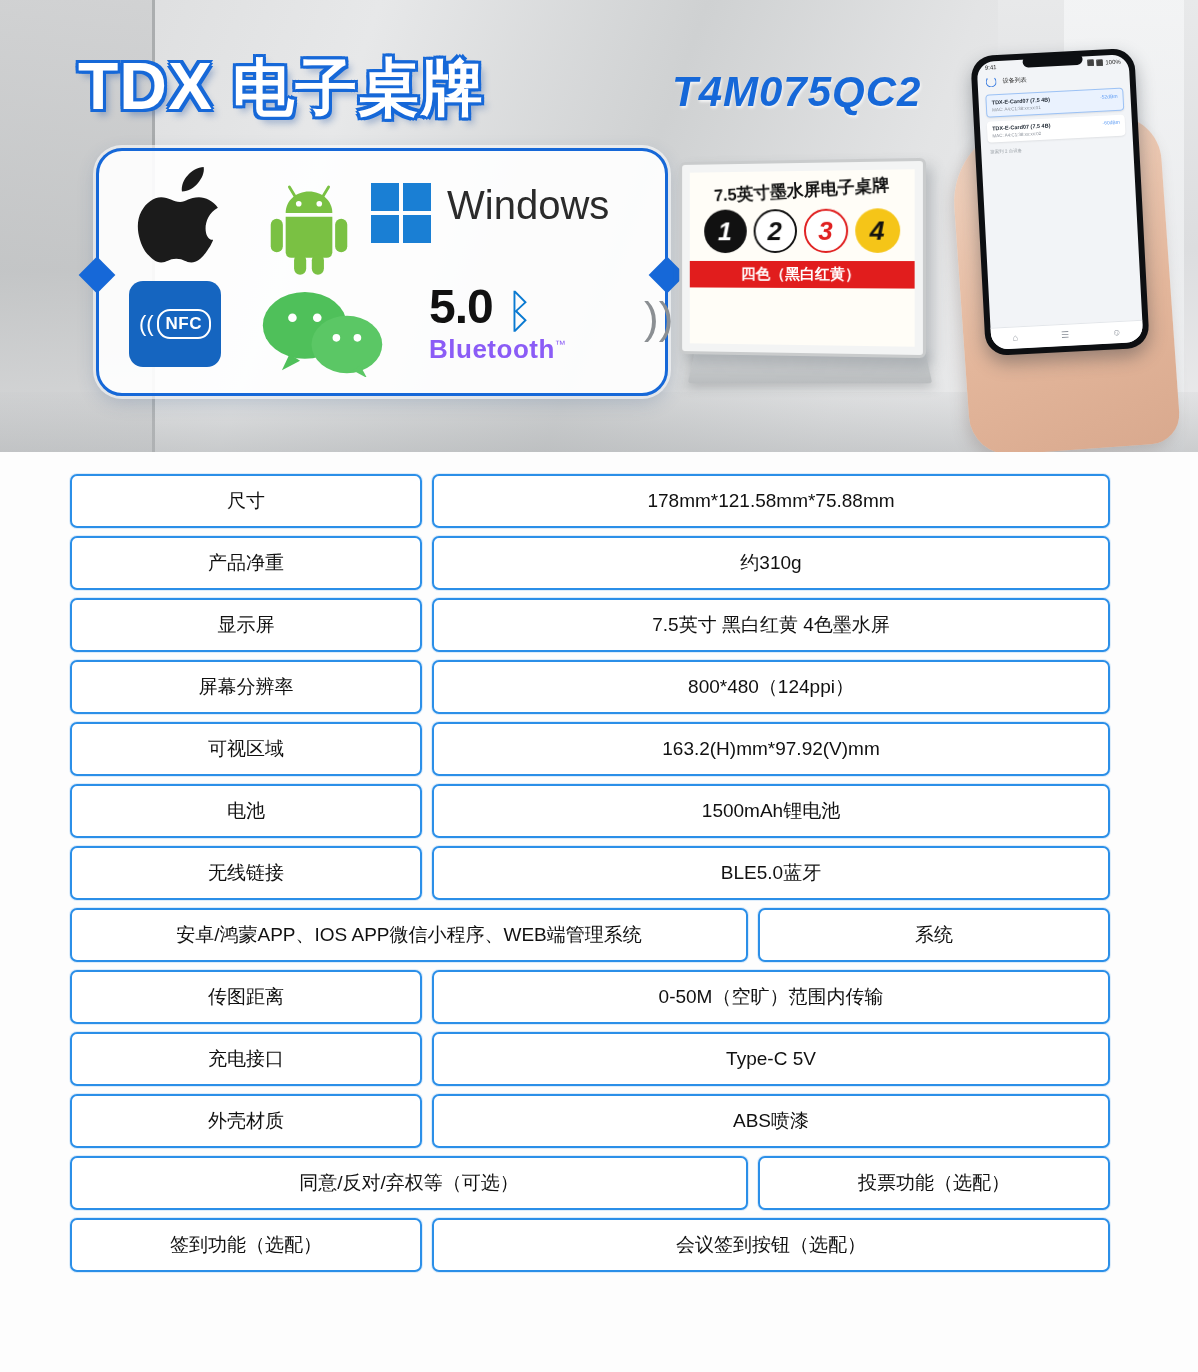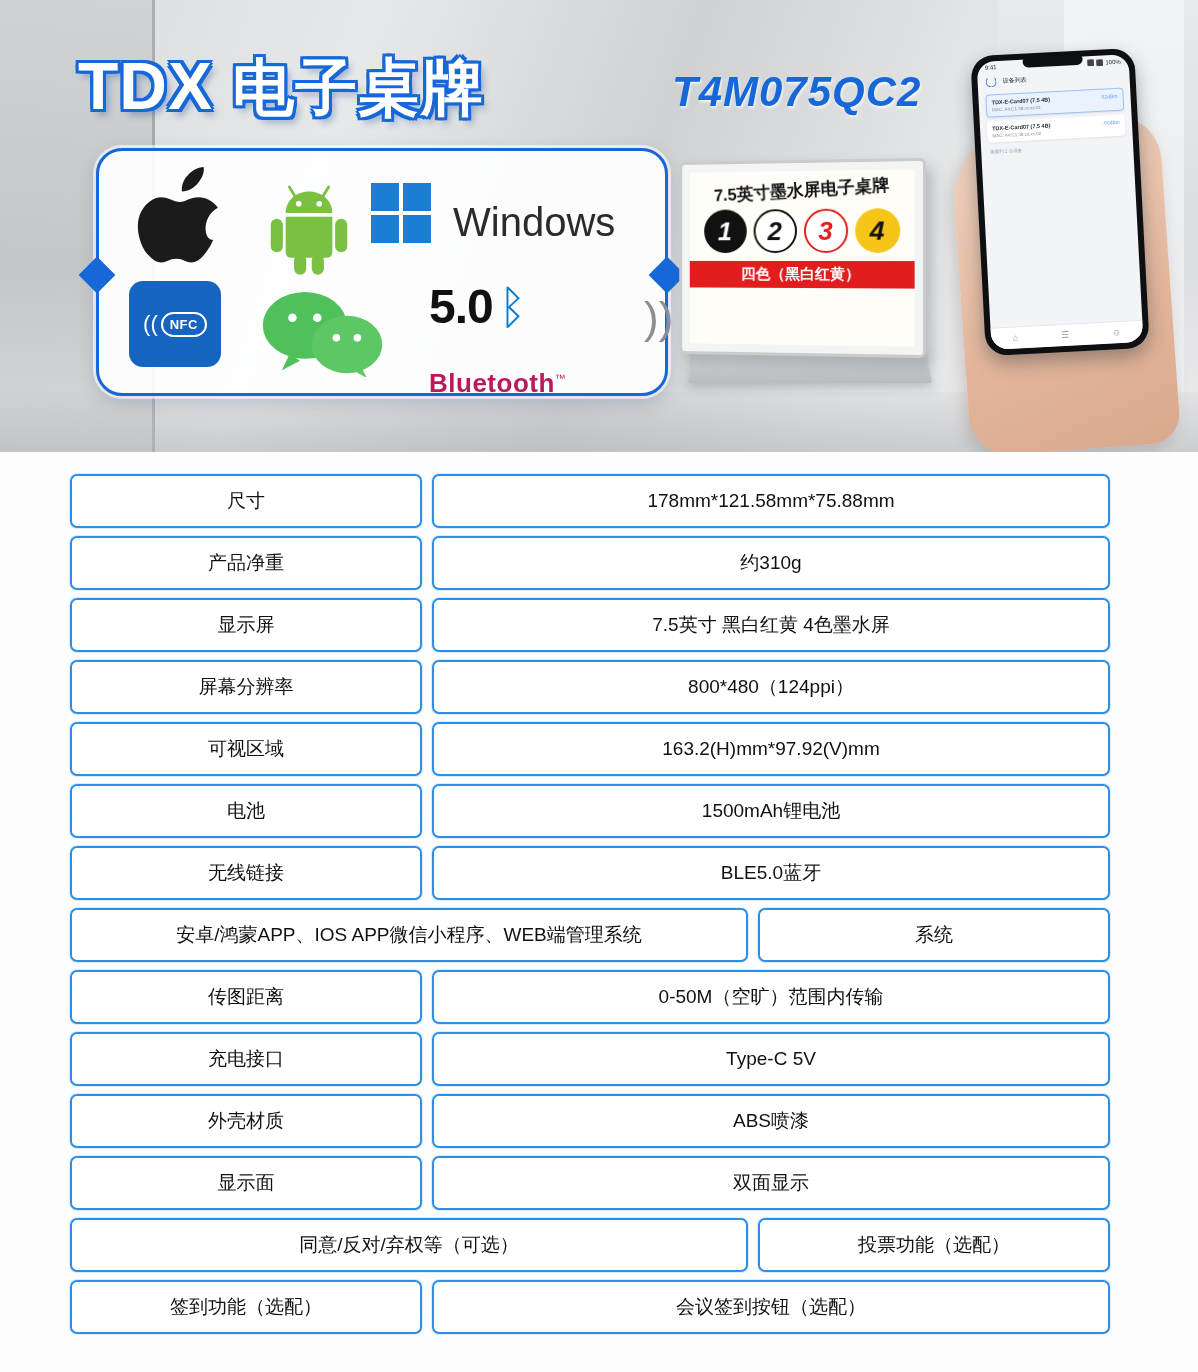--- a/index.html
+++ b/index.html
@@ -77,48 +77,48 @@
     content: ""; position: absolute; width: 26px; height: 26px;
     background: #1668d8; transform: rotate(45deg);
   }
   .compat-panel:before { left: -15px; top: 111px; }
   .compat-panel:after  { right: -15px; top: 111px; }
 
   .logo-apple {
     position: absolute; left: 34px; top: 16px; width: 96px; height: 104px;
   }
   .logo-android { position: absolute; left: 168px; top: 30px; }
-  .logo-windows { position: absolute; left: 272px; top: 32px; display: flex; align-items: flex-end; gap: 20px; }
+  .logo-windows { position: absolute; left: 272px; top: 32px; display: flex; align-items: flex-start; gap: 14px; }
   .win-squares { position: relative; width: 62px; height: 62px; }
   .win-squares i {
     position: absolute; display: block; background: #1a7fd4; width: 28px; height: 28px;
   }
   .win-squares i:nth-child(1) { left: 0; top: 0; }
   .win-squares i:nth-child(2) { left: 32px; top: 0; }
   .win-squares i:nth-child(3) { left: 0; top: 32px; }
   .win-squares i:nth-child(4) { left: 32px; top: 32px; }
   .win-text { font-size: 40px; color: #2b2b2b; font-weight: 400; }
 
   .logo-nfc {
     position: absolute; left: 30px; top: 130px;
     width: 92px; height: 86px; background: #1565c0; border-radius: 14px;
     display: flex; align-items: center; justify-content: center; gap: 3px;
   }
   .nfc-text {
-    border: 2px solid #fff; color: #fff; font-size: 13px; font-weight: bold;
+    border: 2px solid #fff; color: #fff; font-size: 17px; font-weight: bold;
     border-radius: 13px; padding: 3px 7px; letter-spacing: .5px;
   }
   .nfc-waves { color: #fff; font-size: 22px; line-height: 1; }
 
   .logo-wechat { position: absolute; left: 160px; top: 140px; }
   .logo-bt { position: absolute; left: 330px; top: 128px; text-align: left; }
-  .bt-row { display: flex; align-items: center; gap: 6px; }
+  .bt-row { display: flex; align-items: flex-end; gap: 13px; }
   .bt-50 { font-size: 48px; font-weight: bold; color: #111; letter-spacing: -1px; }
   .bt-glyph { color: #0a7ad1; font-size: 46px; line-height: 1; }
-  .bt-word { font-size: 26px; font-weight: bold; color: #be185d; letter-spacing: .5px; margin-top: 34px; }
+  .bt-word { font-size: 26px; font-weight: bold; color: #8b5cf6; letter-spacing: .5px; }
   .bt-tm { font-size: 11px; vertical-align: super; font-weight: normal; }
   .bt-signal { position: absolute; left: 215px; top: 14px; color: #8b8f93; font-size: 44px; }
 
   
   .device {
     position: absolute; left: 676px; top: 160px; width: 260px; height: 228px;
   }
   .device-body {
     position: absolute; left: 0; top: 0; width: 248px; height: 196px;
     background: #f3f4f4; border: 3px solid #c9cbcc; border-radius: 6px;
@@ -401,24 +401,20 @@
   </div>
   <div class="spec-row">
     <div class="cell label">充电接口</div>
     <div class="cell value">Type-C 5V</div>
   </div>
   <div class="spec-row">
     <div class="cell label">外壳材质</div>
     <div class="cell value">ABS喷漆</div>
   </div>
   <div class="spec-row">
-    <div class="cell label">显示面</div>
-    <div class="cell value">双面显示</div>
-  </div>
-  <div class="spec-row">
     <div class="cell value">同意/反对/弃权等（可选）</div>
     <div class="cell label">投票功能（选配）</div>
   </div>
   <div class="spec-row">
     <div class="cell label">签到功能（选配）</div>
     <div class="cell value">会议签到按钮（选配）</div>
   </div>
 </div>
 
 </body></html>

